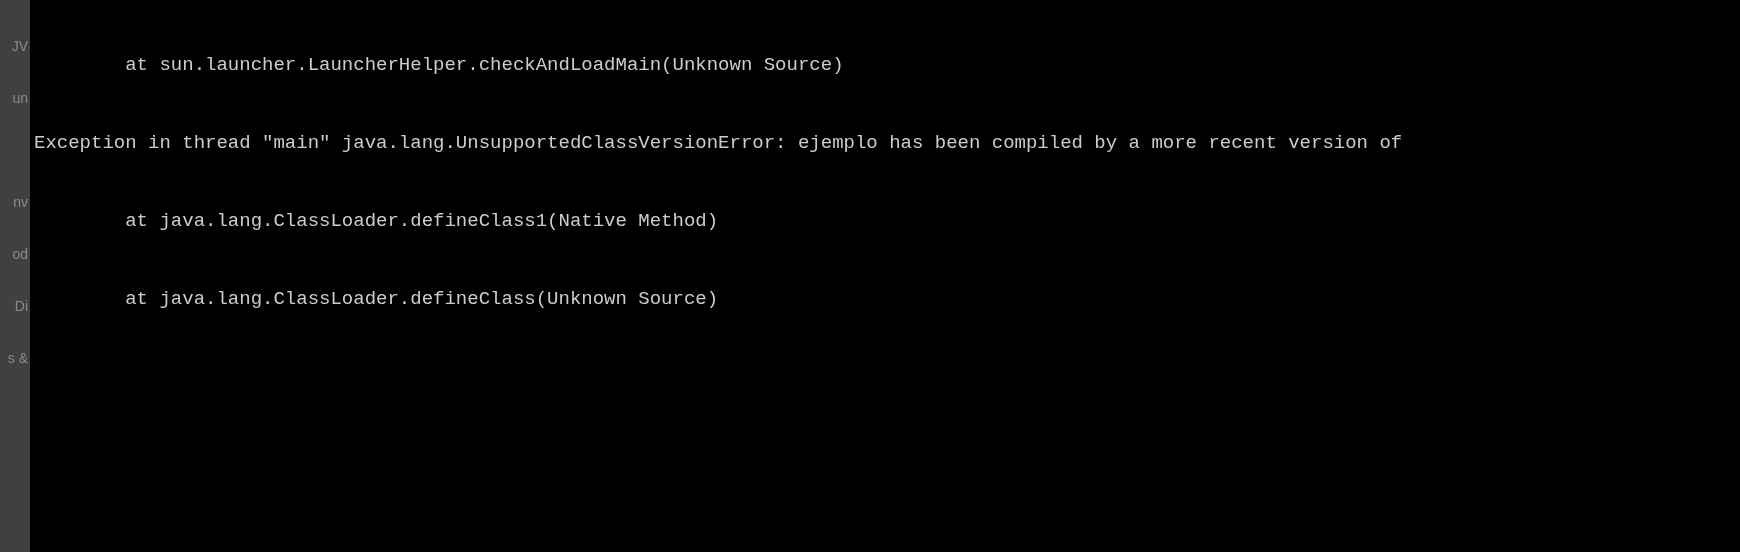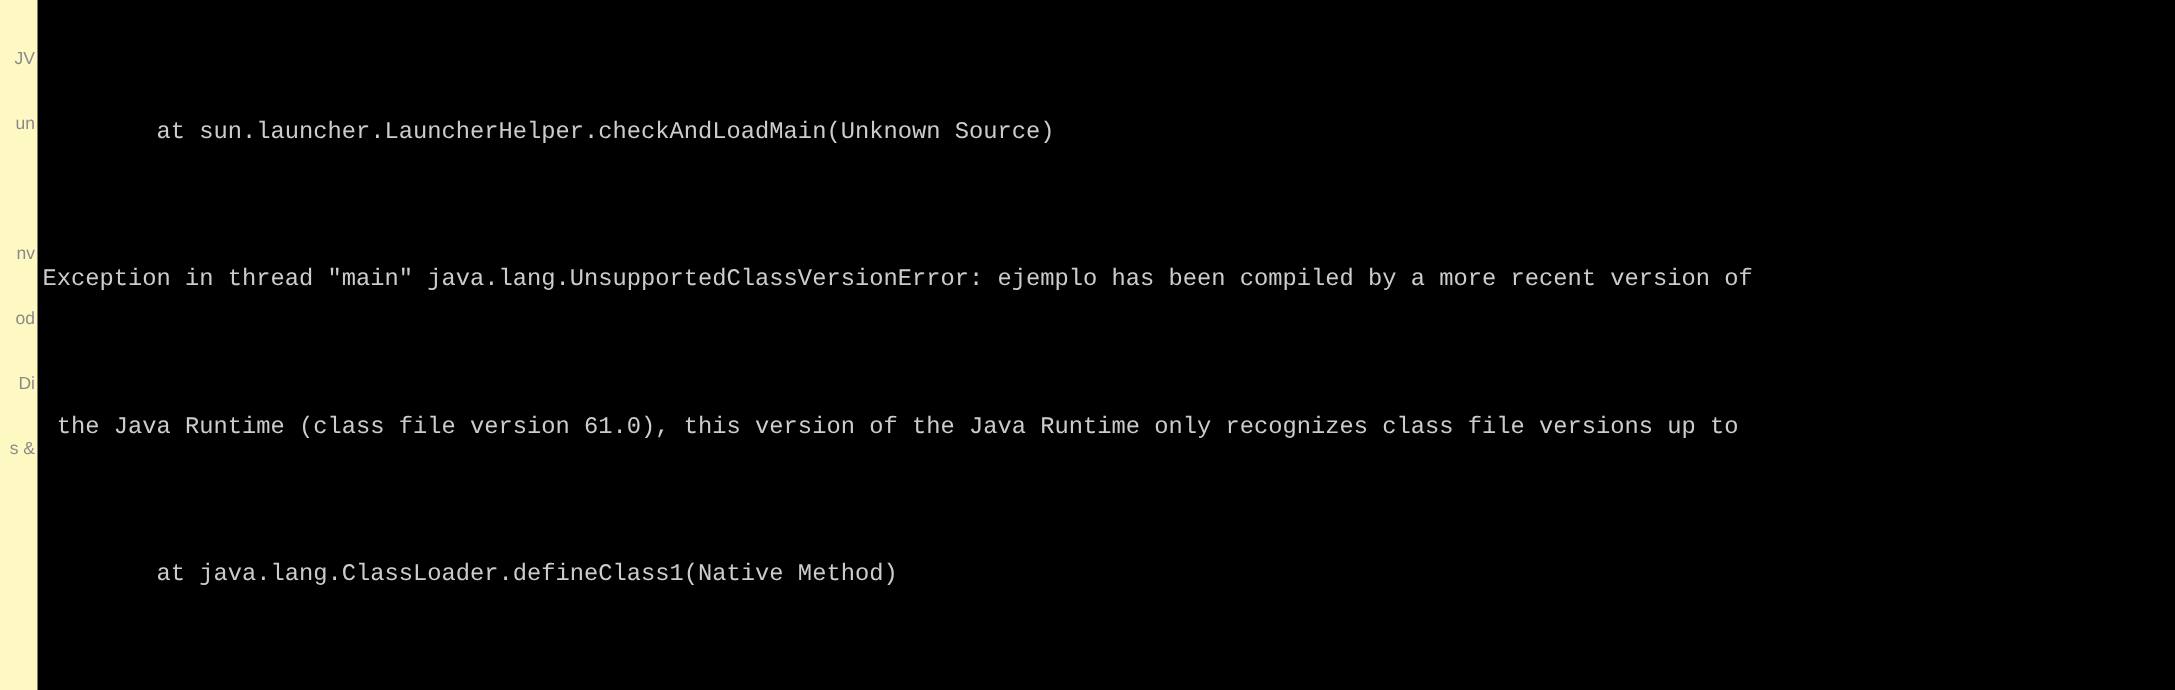--- a/index.html
+++ b/index.html
@@ -13,21 +13,21 @@
       font-family: 'Consolas', 'Courier New', monospace;
       font-size: 19px;
       line-height: 26px;
       display: flex;
       width: 1740px;
       height: 552px;
       overflow: hidden;
     }
     .sidebar {
       width: 30px;
-      background: #fef9c3;
+      background: #404040;
       flex-shrink: 0;
       display: flex;
       flex-direction: column;
       color: #8a8a8a;
       font-size: 14px;
       padding-top: 20px;
     }
     .sidebar-item {
       height: 52px;
       display: flex;
@@ -39,21 +39,20 @@
       font-family: -apple-system, BlinkMacSystemFont, 'Segoe UI', sans-serif;
     }
     .terminal {
       flex: 1;
       padding: 0 4px;
       white-space: pre;
       overflow: hidden;
     }
     .line {
       white-space: pre;
-      margin-top: 40px;
     }
     .prompt-path {
       color: #cccccc;
     }
     .prompt-arrow {
       color: #cccccc;
     }
     .command-highlight {
       color: #f5d73a;
     }
@@ -73,22 +72,22 @@
   <div class="sidebar-item"></div>
   <div class="sidebar-item">nv</div>
   <div class="sidebar-item">od</div>
   <div class="sidebar-item">Di</div>
   <div class="sidebar-item">s &amp;</div>
 </div>
 
 <div class="terminal">
   <div class="line">        at sun.launcher.LauncherHelper.checkAndLoadMain(Unknown Source)</div>
   <div class="line error-text">Exception in thread "main" java.lang.UnsupportedClassVersionError: ejemplo has been compiled by a more recent version of</div>
-  <div class="line error-text"> the Java Runtime (class file version 61.0), this version of the Java Runtime only recognizes class file versions up to</div>
   <div class="line">        at java.lang.ClassLoader.defineClass1(Native Method)</div>
+  <div class="line">        at java.lang.ClassLoader.defineClass(Unknown Source)</div>
   
   
   
   
   
   
   
   
   
   

